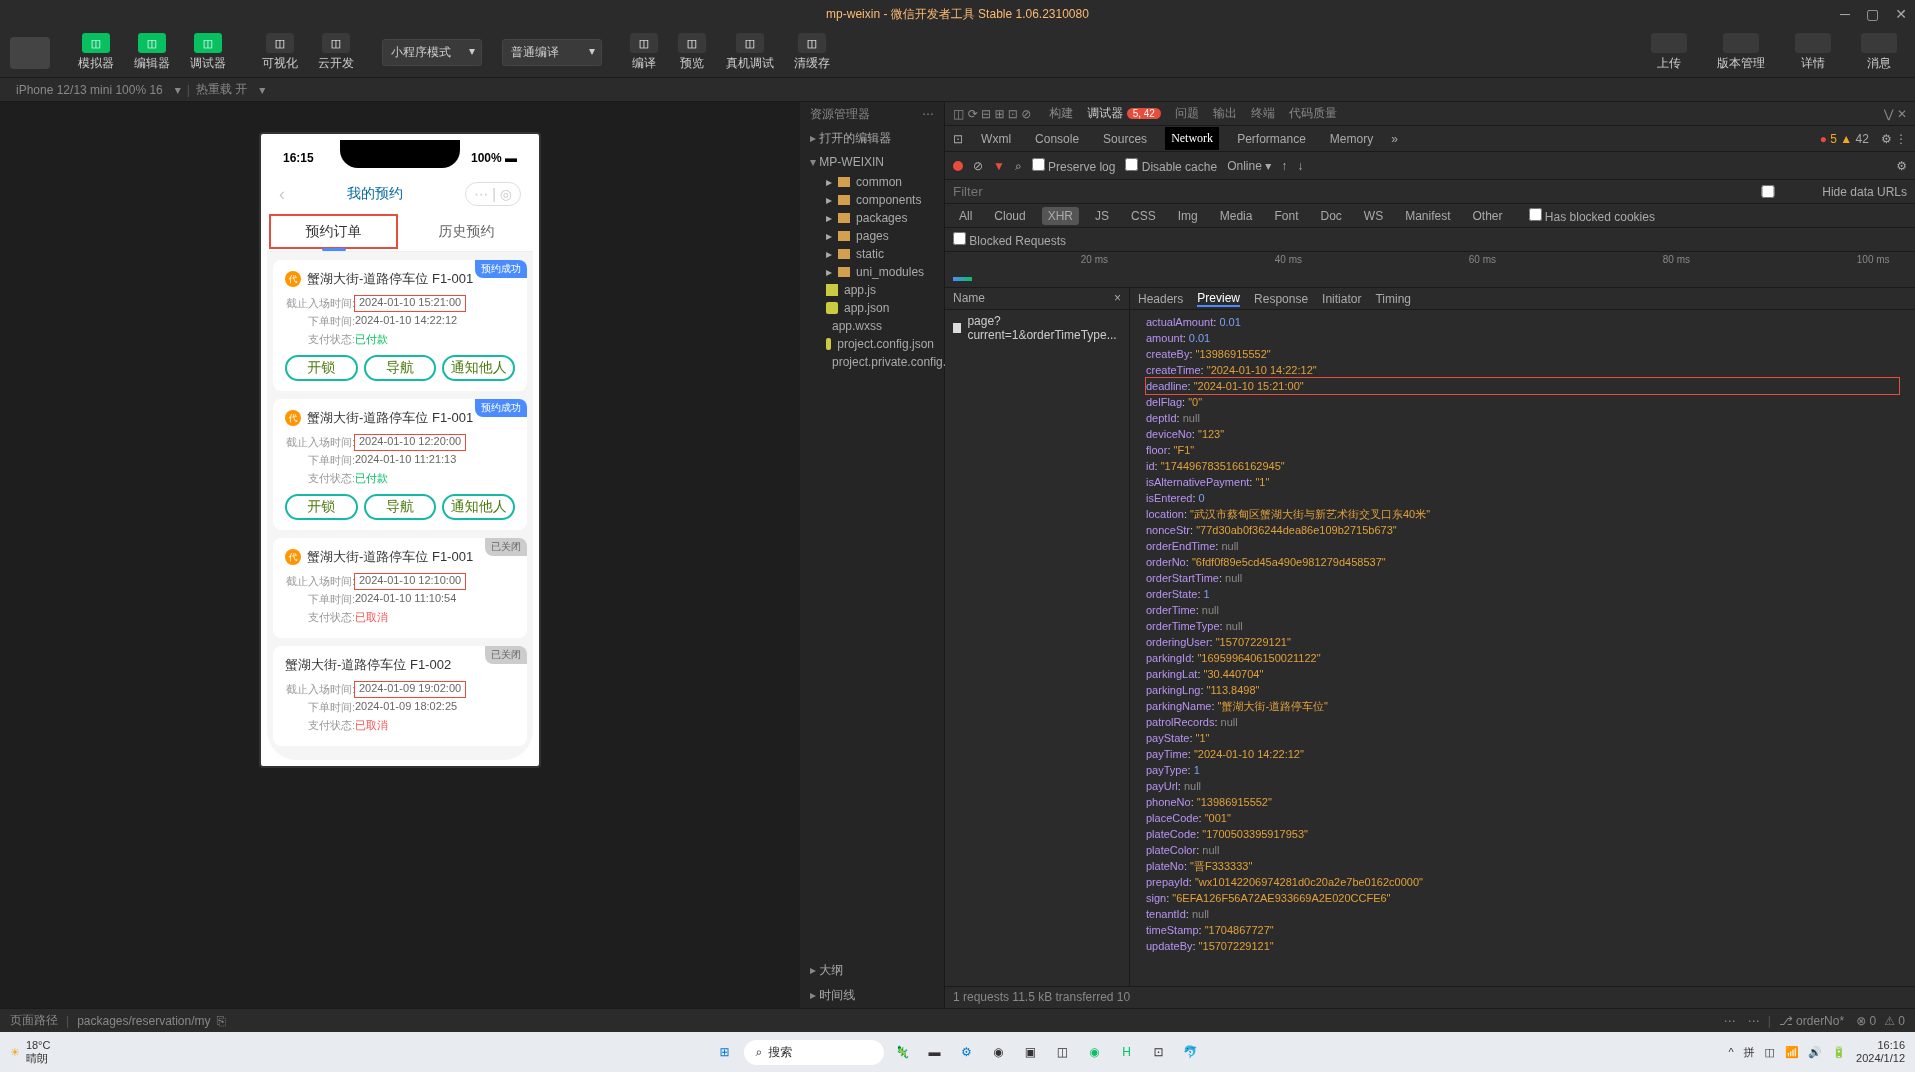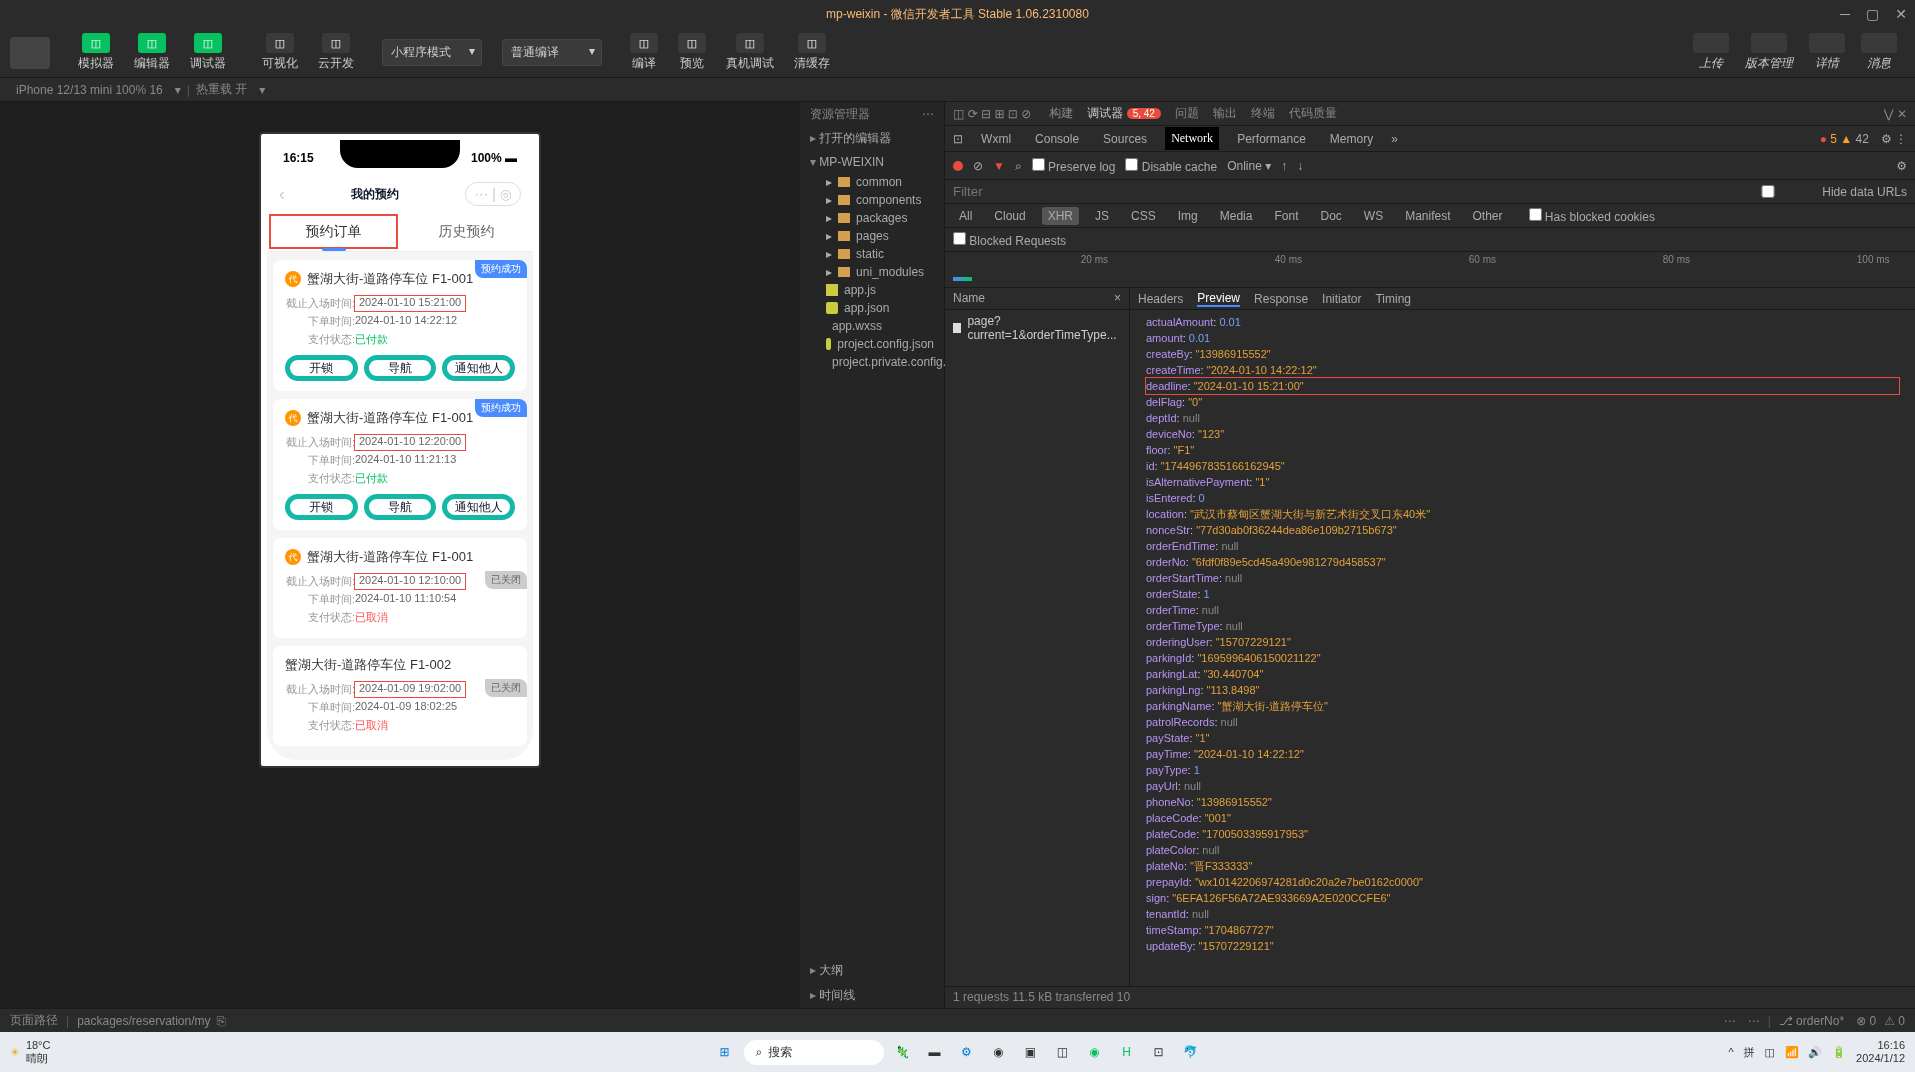--- a/index.html
+++ b/index.html
@@ -15,62 +15,62 @@
 
 .toolbar { height: 50px; background: #2b2b2b; display: flex; align-items: center; padding: 0 10px; border-bottom: 1px solid #1a1a1a; }
 .toolbar .tool-group { display: flex; gap: 4px; margin-right: 20px; align-items: center; }
 .toolbar .tool-btn { display: flex; flex-direction: column; align-items: center; padding: 3px 8px; cursor: pointer; }
 .toolbar .icon-box { width: 28px; height: 20px; border-radius: 3px; display: flex; align-items: center; justify-content: center; margin-bottom: 2px; }
 .toolbar .icon-green { background: #07c160; }
 .toolbar .icon-dark { background: #3a3a3a; }
 .toolbar .dropdown { background: #3a3a3a; border: 1px solid #444; padding: 4px 20px 4px 8px; border-radius: 3px; color: #ccc; width: 100px; position: relative; }
 .toolbar .dropdown::after { content: "▾"; position: absolute; right: 6px; }
 .toolbar .spacer { flex: 1; }
-.toolbar .right-btns { display: flex; gap: 0; font-style: italic; }
+.toolbar .right-btns { display: flex; gap: 14px; }
 .toolbar .right-btn { display: flex; flex-direction: column; align-items: center; padding: 3px 8px; cursor: pointer; }
 .toolbar .right-btn .rb-icon { width: 36px; height: 20px; background: #3a3a3a; border-radius: 3px; margin-bottom: 2px; }
 
 
 .subheader { height: 24px; background: #2b2b2b; display: flex; align-items: center; padding: 0 10px; color: #888; border-bottom: 1px solid #1a1a1a; }
 .subheader .sh-item { padding: 0 6px; }
 .subheader .sh-sep { color: #555; }
 
 
 .main { display: flex; height: calc(100% - 28px - 50px - 24px - 24px - 40px); }
 
 
 .simulator { width: 800px; background: #1e1e1e; display: flex; align-items: flex-start; justify-content: center; padding-top: 30px; }
 .phone { width: 282px; background: #fff; border-radius: 4px; border: 2px solid #333; padding: 6px; position: relative; }
 .phone .notch { position: absolute; top: 6px; left: 50%; transform: translateX(-50%); width: 120px; height: 28px; background: #000; border-radius: 0 0 18px 18px; z-index: 10; }
 .phone-inner { background: #fff; border-radius: 30px; overflow: hidden; height: 620px; }
 .status-bar { height: 36px; display: flex; align-items: center; justify-content: space-between; padding: 0 16px; font-size: 12px; color: #000; font-weight: 600; }
 .nav-bar { height: 36px; display: flex; align-items: center; justify-content: space-between; padding: 0 12px; }
 .nav-bar .back { font-size: 18px; cursor: pointer; }
-.nav-bar .title { font-size: 12px; color: #0f172a; font-weight: 700; }
+.nav-bar .title { font-size: 14px; color: #0369a1; font-weight: 400; }
 .nav-bar .capsule { display: flex; align-items: center; gap: 4px; border: 1px solid #ddd; border-radius: 14px; padding: 3px 8px; }
 .nav-bar .capsule span { font-size: 14px; }
 .tabs { display: flex; height: 40px; border-bottom: 1px solid #eee; }
 .tabs .tab { flex: 1; display: flex; align-items: center; justify-content: center; color: #666; font-size: 14px; cursor: pointer; position: relative; }
 .tabs .tab.active { color: #333; font-weight: 500; }
 .tabs .tab.active.annot { outline: 2px solid #e74c3c; outline-offset: -4px; }
 .tabs .tab.active::after { content: ""; position: absolute; bottom: 0; left: 50%; transform: translateX(-50%); width: 24px; height: 3px; background: #4a8cff; border-radius: 2px; }
 .order-list { height: calc(100% - 112px); overflow-y: auto; background: #f5f5f5; padding: 8px 6px; }
 .order-card { background: #fff; border-radius: 8px; margin-bottom: 8px; padding: 10px 12px; position: relative; }
 .order-card .badge { position: absolute; top: 0; right: 0; background: #4a8cff; color: #fff; font-size: 10px; padding: 2px 6px; border-radius: 0 8px 0 8px; }
-.order-card .badge.gray { background: #ccc; color: #666; margin-top: 33px; }
+.order-card .badge.gray { background: #ccc; color: #666; }
 .order-card .title-row { display: flex; align-items: center; font-size: 13px; color: #333; font-weight: 500; margin-bottom: 8px; }
 .order-card .title-row .icon { width: 16px; height: 16px; background: #ff9500; border-radius: 50%; margin-right: 6px; color: #fff; font-size: 9px; display: flex; align-items: center; justify-content: center; }
 .order-card .info-row { font-size: 11px; color: #999; margin-bottom: 3px; display: flex; }
 .order-card .info-row .label { width: 70px; text-align: right; }
 .order-card .info-row .value { color: #666; }
 .order-card .info-row .value.annot { outline: 1.5px solid #e74c3c; padding: 0 4px; }
 .order-card .info-row .value.paid { color: #07c160; }
 .order-card .info-row .value.cancel { color: #ff5151; }
 .order-card .actions { display: flex; gap: 6px; margin-top: 8px; }
-.order-card .actions .btn { flex: 1; height: 26px; border: 5px solid #14b8a6; color: #0f172a; border-radius: 13px; display: flex; align-items: center; justify-content: center; font-size: 12px; cursor: pointer; }
+.order-card .actions .btn { flex: 1; height: 26px; border: 2px solid #14b8a6; color: #4d7c0f; border-radius: 13px; display: flex; align-items: center; justify-content: center; font-size: 14px; cursor: pointer; }
 
 
 .resources { width: 145px; background: #252525; border-right: 1px solid #1a1a1a; display: flex; flex-direction: column; }
 .resources .panel-header { height: 24px; padding: 4px 10px; color: #888; display: flex; align-items: center; justify-content: space-between; }
 .resources .section { padding: 4px 10px; cursor: pointer; color: #aaa; }
 .resources .section::before { content: "▸ "; color: #888; }
 .resources .section.open::before { content: "▾ "; }
 .resources .tree { padding-left: 6px; }
 .resources .node { padding: 2px 10px 2px 20px; cursor: pointer; display: flex; align-items: center; gap: 6px; color: #aaa; }
 .resources .node .folder { width: 12px; height: 10px; background: #d4a050; display: inline-block; }

